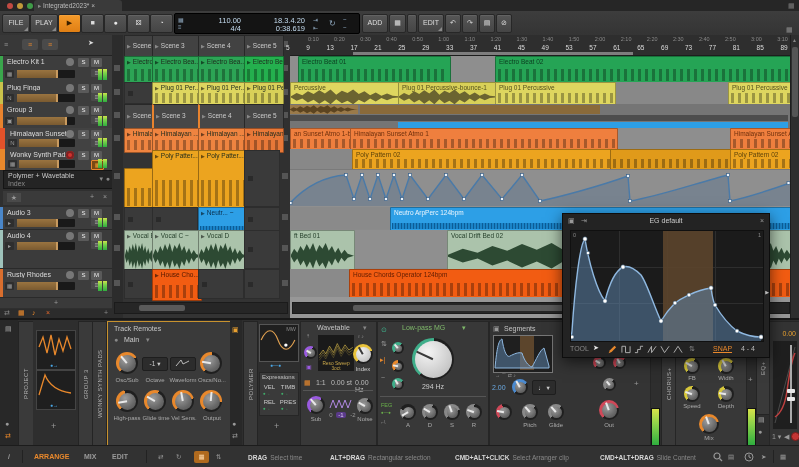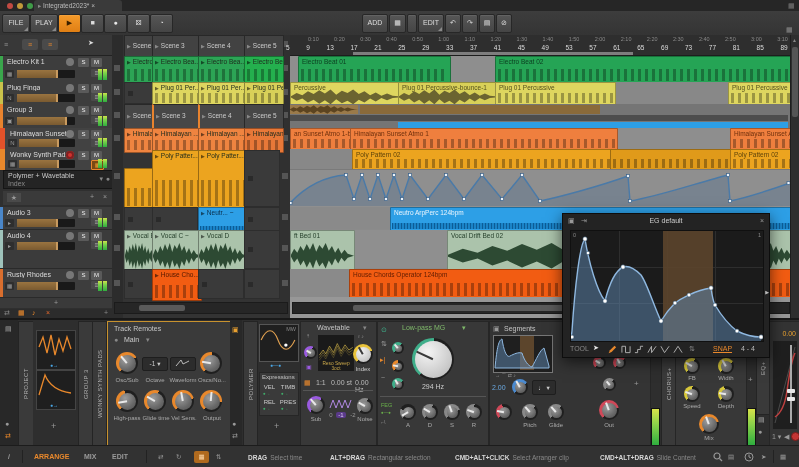--- a/index.html
+++ b/index.html
@@ -91,20 +91,33 @@
   </div>
 
   <div id="toolbar">
     <span class="btn fold" style="left:2px;width:26px">FILE</span>
     <span class="btn fold" style="left:30px;width:26px">PLAY</span>
     <span class="btn on" style="left:58px;width:21px">▶</span>
     <span class="btn" style="left:81px;width:21px">■</span>
     <span class="btn" style="left:104px;width:21px;color:#e8e8e8">●</span>
     <span class="btn" style="left:127px;width:21px">⚄</span>
     <span class="btn" style="left:150px;width:21px">◔</span>
+    <div id="transport">
+      <span class="ticon" style="left:3px;top:2px">▦</span>
+      <span class="ticon" style="left:3px;top:10px">≡</span>
+      <span class="tnum" style="left:16px;top:2px;width:50px">110.00</span>
+      <span class="tnum" style="left:16px;top:10px;width:50px">4/4</span>
+      <span class="tnum" style="left:72px;top:2px;width:58px">18.3.4.20</span>
+      <span class="tnum" style="left:72px;top:10px;width:58px">0:38.619</span>
+      <span class="ticon" style="left:138px;top:2px">⇥</span>
+      <span class="ticon" style="left:138px;top:10px">⇤</span>
+      <span class="ticon" style="left:154px;top:5px;font-size:8px">↻</span>
+      <span class="ticon" style="left:168px;top:2px">~</span>
+      <span class="ticon" style="left:168px;top:10px">~</span>
+    </div>
     <span class="btn" style="left:362px;width:24px">ADD</span>
     <span class="btn" style="left:389px;width:15px">▦</span>
     <span class="btn" style="left:407px;width:8px"></span>
     <span class="btn fold" style="left:418px;width:24px">EDIT</span>
     <span class="btn" style="left:445px;width:14px">↶</span>
     <span class="btn" style="left:462px;width:14px">↷</span>
     <span class="btn" style="left:479px;width:14px">▤</span>
     <span class="btn" style="left:496px;width:14px">⊘</span>
     <span class="abs" style="left:786px;top:15px;color:#888;font-size:7px">▦</span>
   </div>

